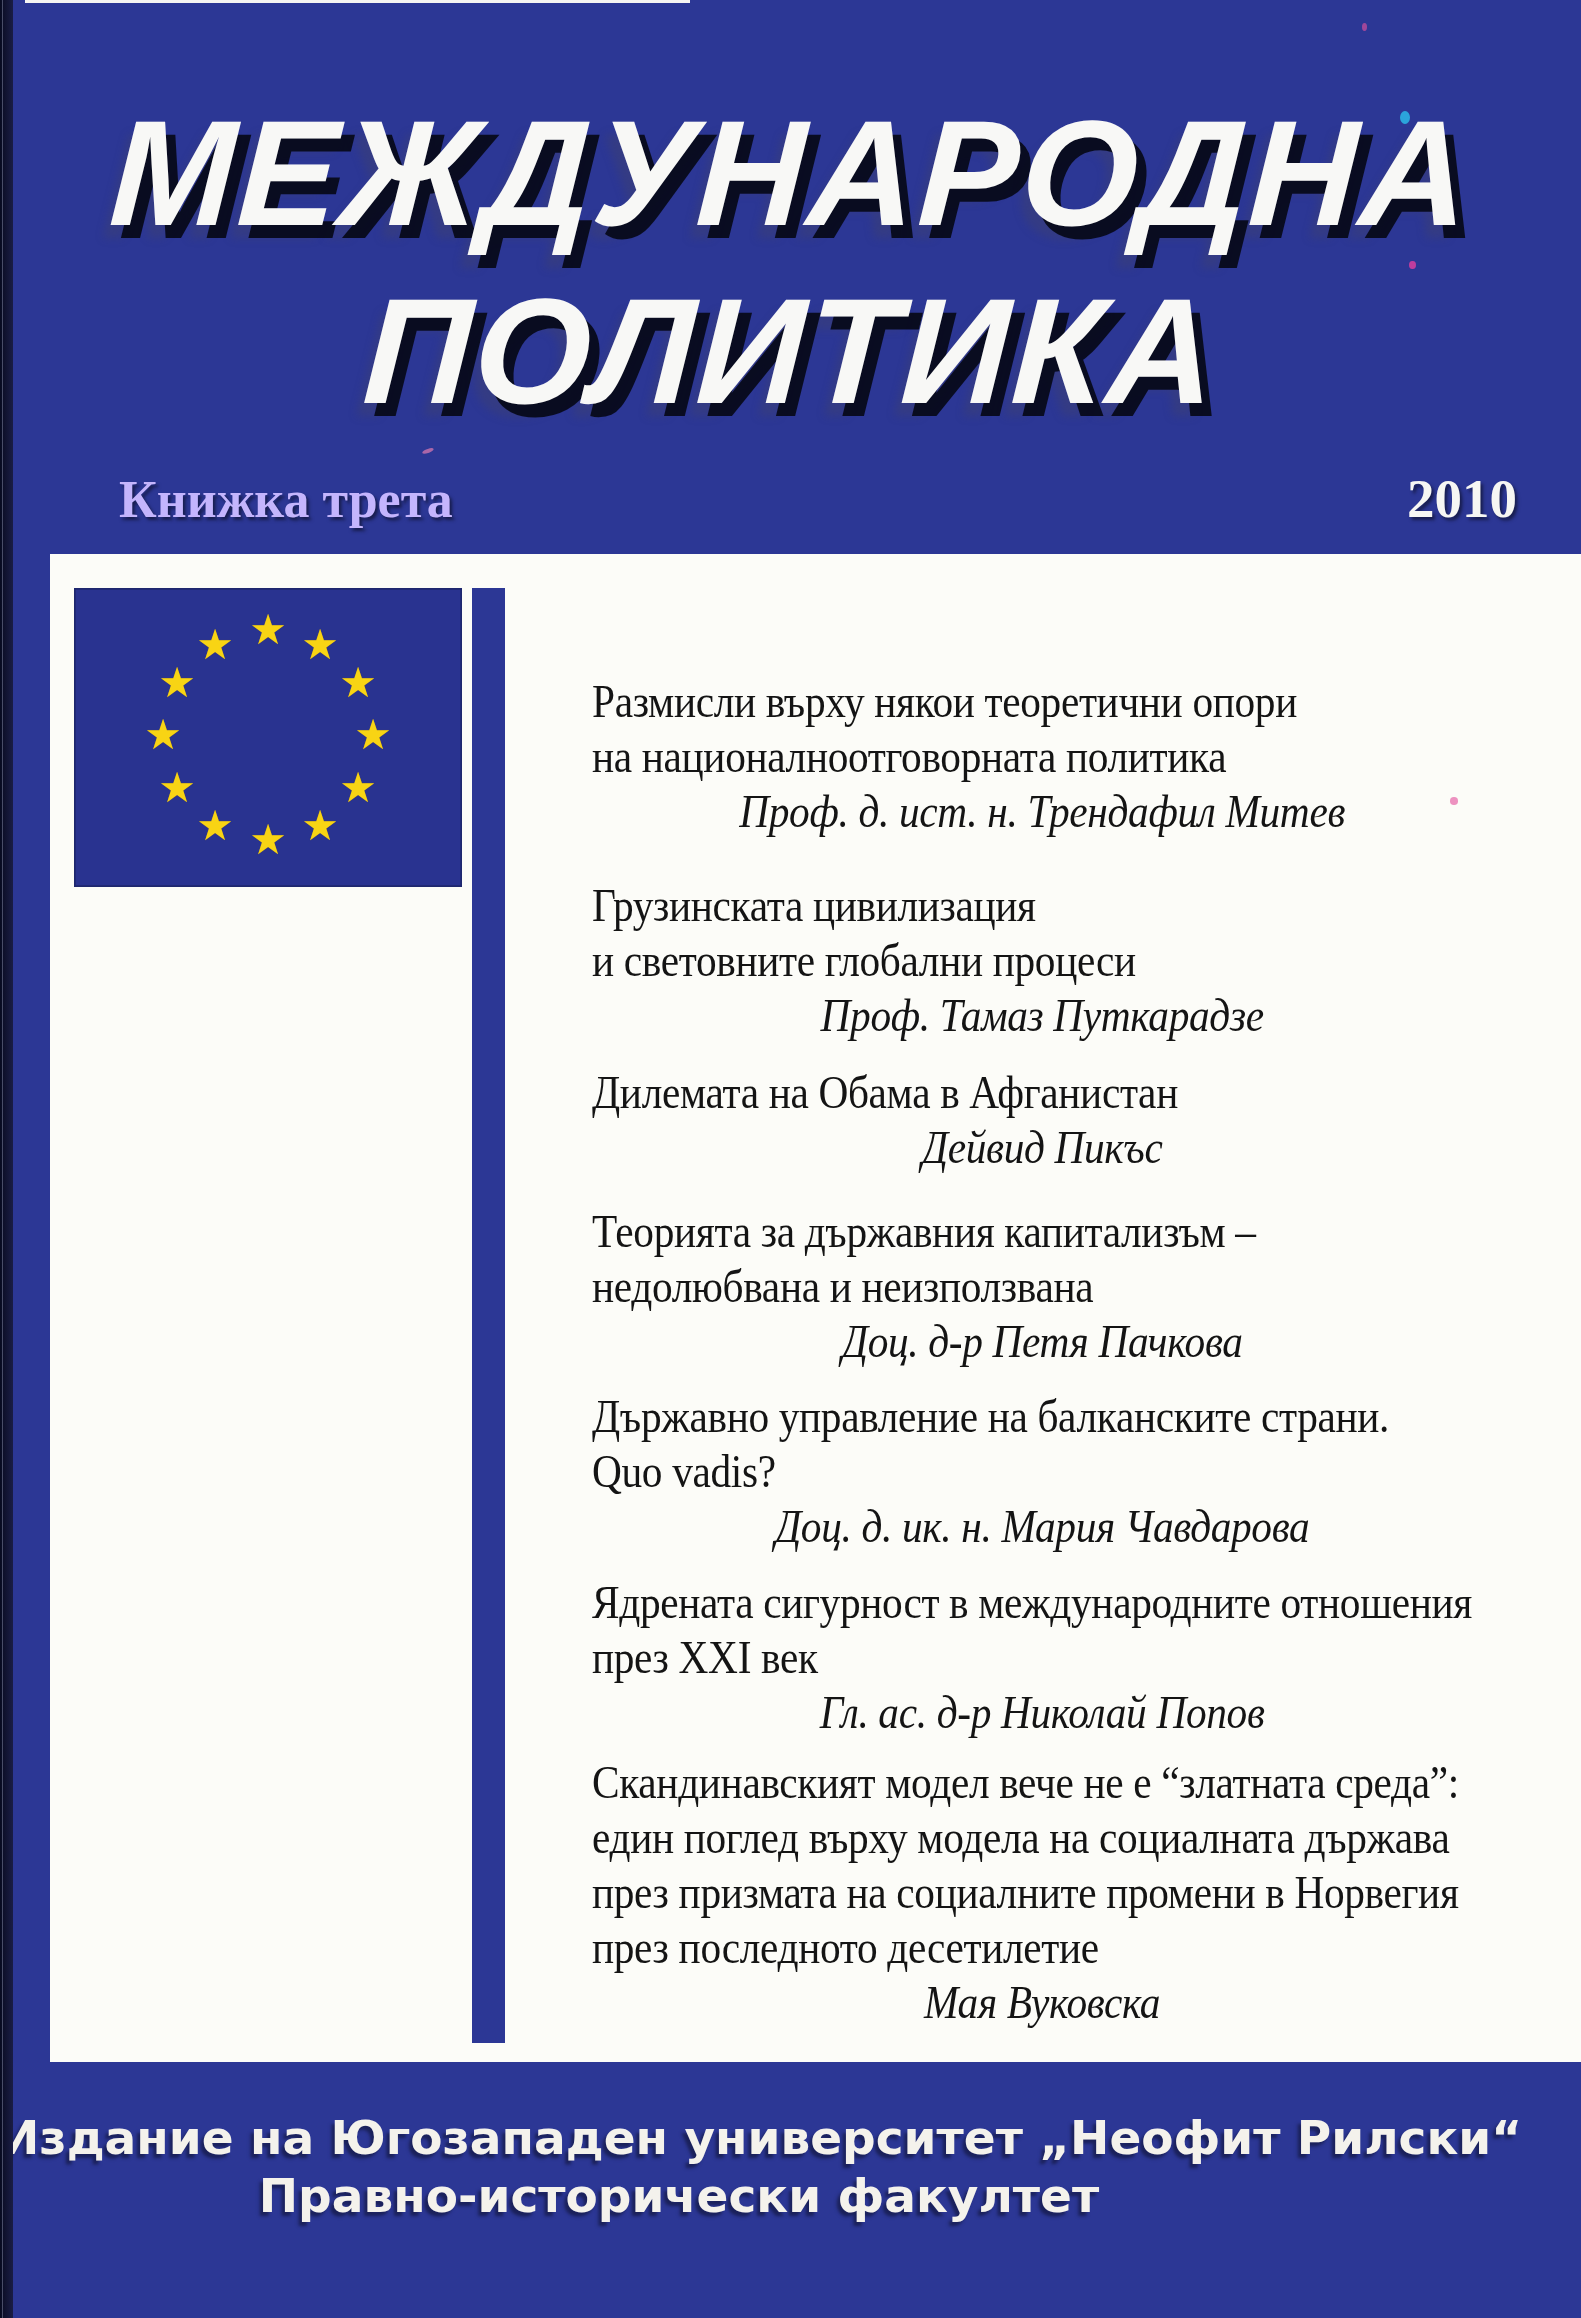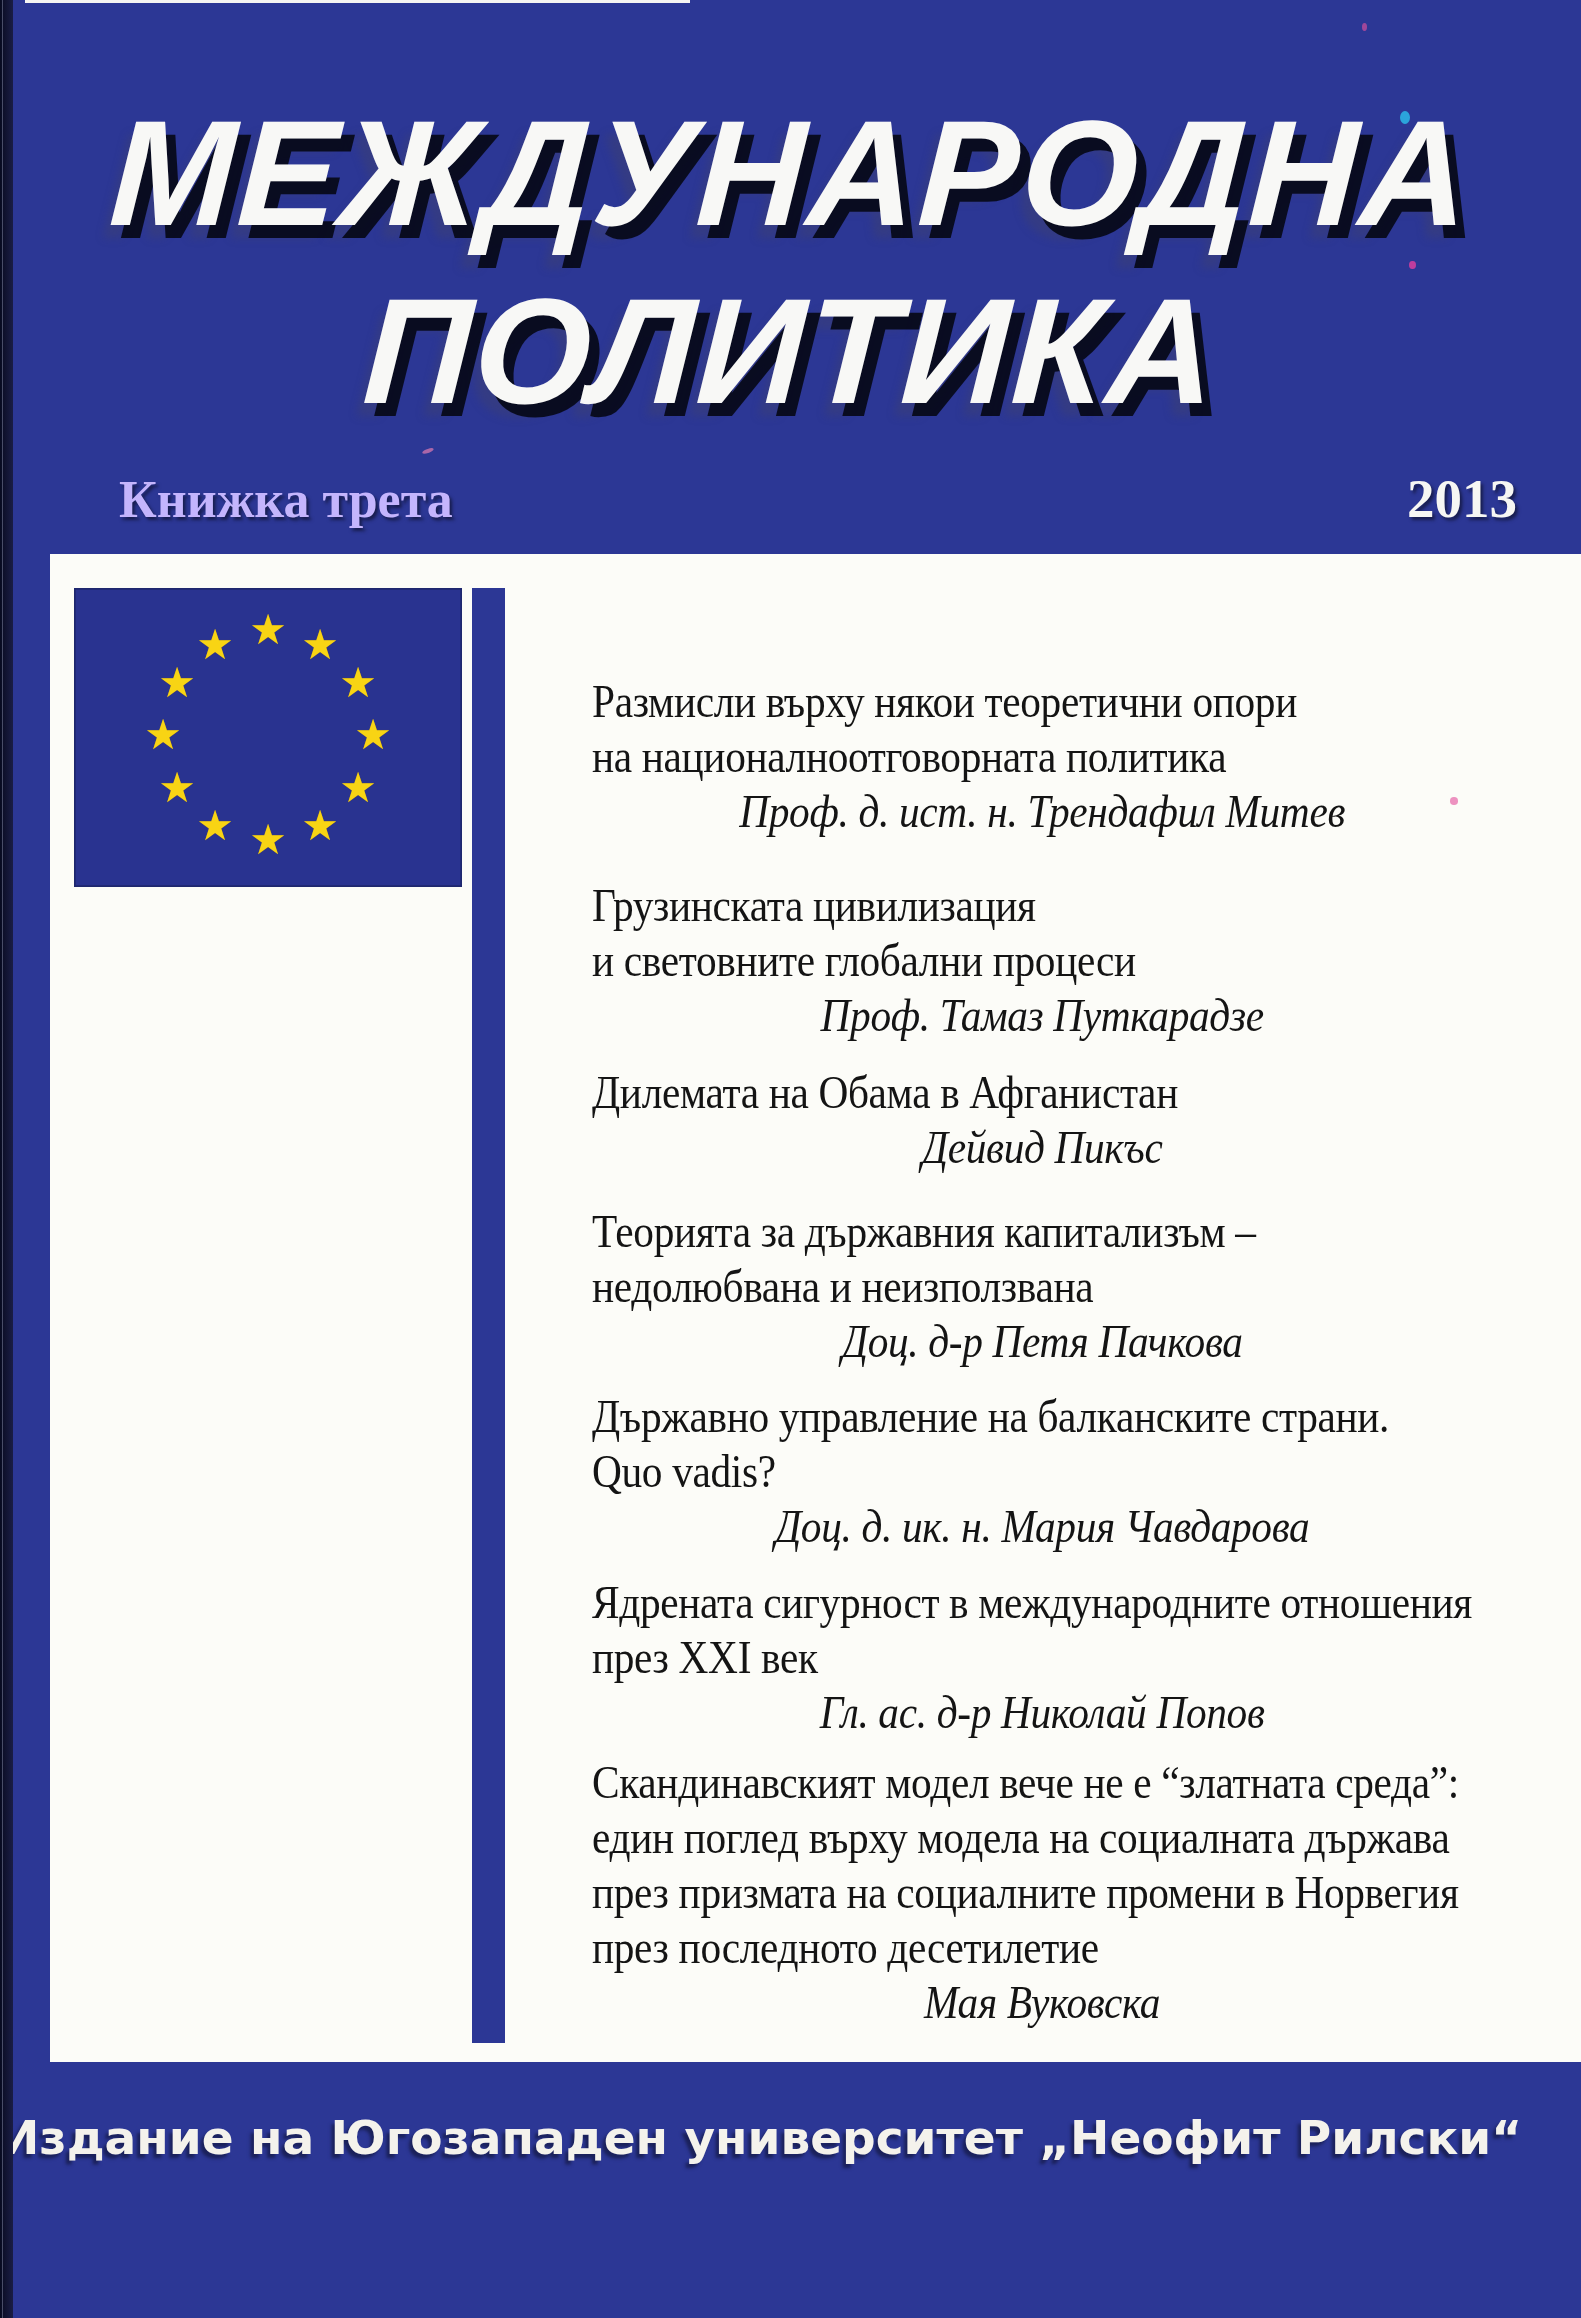--- a/index.html
+++ b/index.html
@@ -112,21 +112,21 @@
 </head>
 <body>
 
 <div class="cover">
 
   <div class="panel"></div>
 
   <div class="title-line title-1">МЕЖДУНАРОДНА</div>
   <div class="title-line title-2">ПОЛИТИКА</div>
   <div class="issue">Книжка трета</div>
-  <div class="year">2013</div>
+  <div class="year">2010</div>
 
   <div class="flag">
     <span class="star" style="left:194px;top:42px">★</span>
     <span class="star" style="left:246px;top:57px">★</span>
     <span class="star" style="left:284px;top:95px">★</span>
     <span class="star" style="left:299px;top:147px">★</span>
     <span class="star" style="left:284px;top:200px">★</span>
     <span class="star" style="left:246px;top:238px">★</span>
     <span class="star" style="left:194px;top:252px">★</span>
     <span class="star" style="left:141px;top:238px">★</span>
@@ -176,20 +176,21 @@
   <div class="entry e7">
     <div>Скандинавският модел вече не е “златната среда”:</div>
     <div>един поглед върху модела на социалната държава</div>
     <div>през призмата на социалните промени в Норвегия</div>
     <div>през последното десетилетие</div>
     <div class="author">Мая Вуковска</div>
   </div>
 
   <div class="footer-band"></div>
   <div class="footer-line fl1">Издание на Югозападен университет „Неофит Рилски“</div>
+  <div class="footer-line fl2">Правно-исторически факултет</div>
 
   <div class="speck" style="left:1400px;top:111px;width:10px;height:13.3px;background:#2bb7e8;opacity:.85"></div>
   <div class="speck" style="left:1409px;top:261px;width:6.7px;height:8.3px;background:#e23fa0;opacity:.8"></div>
   <div class="speck" style="left:422px;top:449px;width:11.6px;height:4.2px;background:#e07ab0;opacity:.7;transform:rotate(-20deg)"></div>
   <div class="speck" style="left:1450px;top:797px;width:7.5px;height:7.5px;background:#e86fae;opacity:.75"></div>
   <div class="speck" style="left:1362px;top:23px;width:5px;height:8.3px;background:#d04f9c;opacity:.7"></div>
 
   <div class="top-edge"></div>
   <div class="spine"></div>
 </div>

